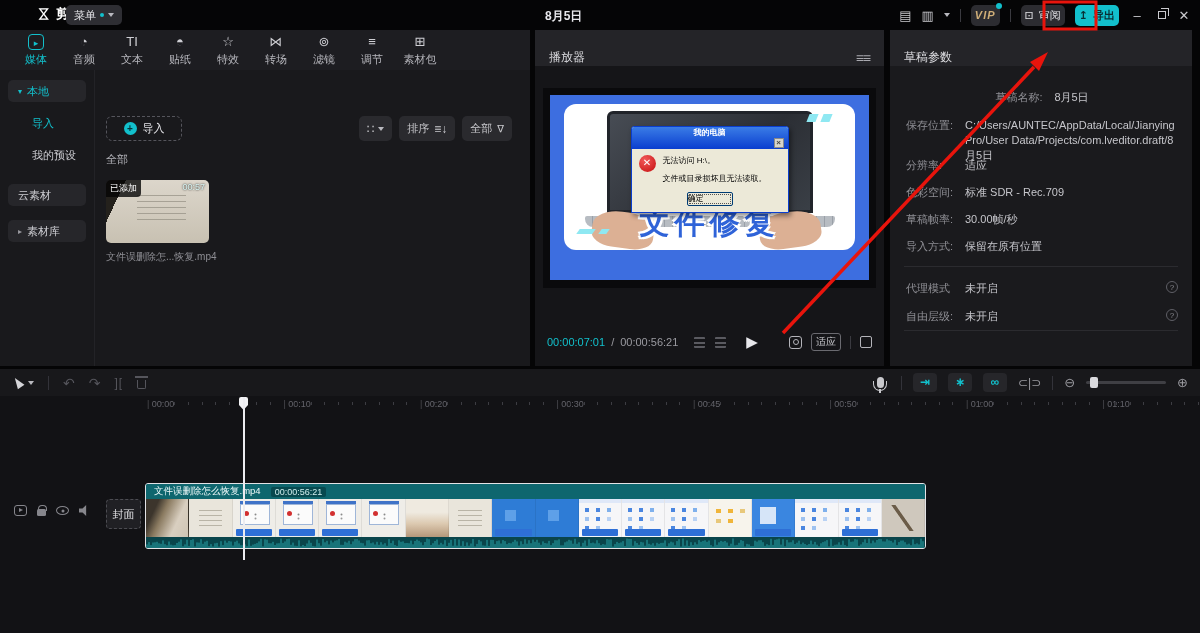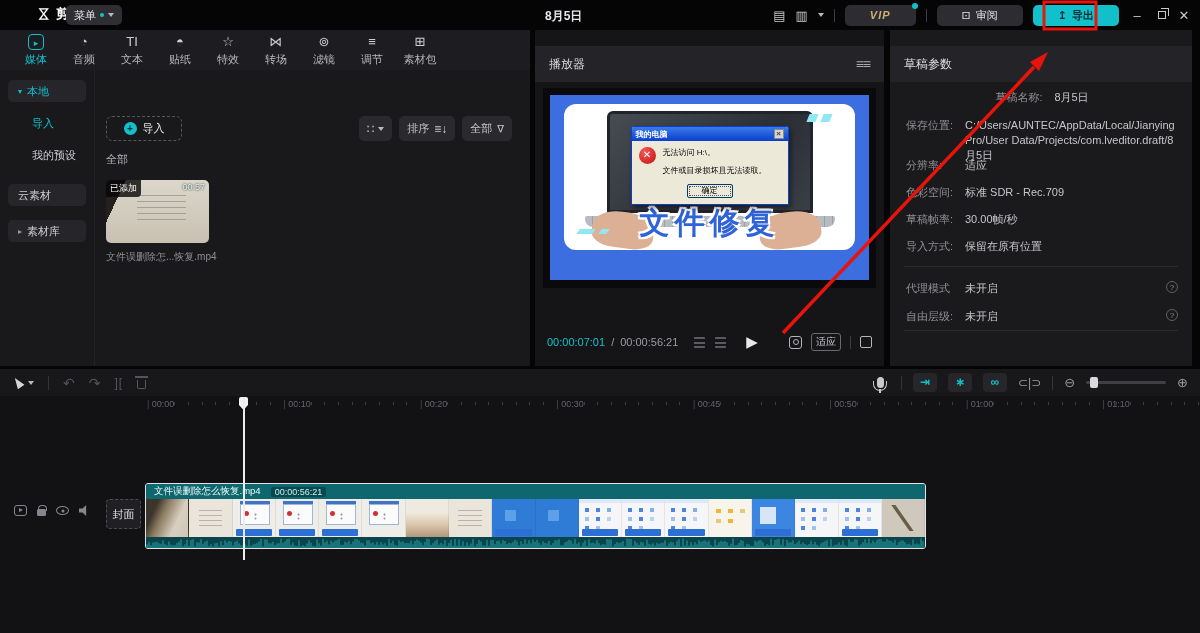--- a/index.html
+++ b/index.html
@@ -13,21 +13,21 @@
   .logo-glyph { display:inline-block; font-size:15px; transform:rotate(90deg); color:#fff; }
   .logo-text { font-size:13px; font-weight:bold; letter-spacing:1px; }
   .menu-btn { position:absolute; left:66px; top:5px; height:20px; padding:0 8px; background:#2e2e33;
     border-radius:5px; display:flex; align-items:center; gap:4px; color:#e6e6ea; font-size:11px; }
   .cyan-dot { width:4px; height:4px; border-radius:50%; background:#12c0cc; }
   .caret { width:0; height:0; border-left:3.5px solid transparent; border-right:3.5px solid transparent; border-top:4px solid #b9b9bf; }
   .doc-title { position:absolute; left:545px; top:8px; color:#e8e8ec; font-size:12px; font-weight:bold; }
   .tb-right { position:absolute; right:8px; top:0; height:30px; display:flex; align-items:center; gap:10px; }
   .tb-icon { color:#c9c9cd; font-size:13px; line-height:1; }
   .tb-divider { width:1px; height:13px; background:#3a3a40; }
-  .pill { height:21px; padding:0 25px; background:#2c2c31; border-radius:5px; display:flex; align-items:center; gap:5px;
+  .pill { height:21px; padding:0 4px; background:#2c2c31; border-radius:5px; display:flex; align-items:center; gap:5px;
     color:#e2e2e6; font-size:11px; position:relative; }
   .vip-text { font-weight:bold; font-style:italic; font-size:11px;
     background:linear-gradient(180deg,#e8cfa0,#9b8precision); color:#cfae78; letter-spacing:1px; }
   .vip-dot { position:absolute; right:-2px; top:-2px; width:6px; height:6px; border-radius:50%; background:#12c0cc; }
   .export-btn { background:#12c0cc; color:#0a2f34; font-weight:bold; }
   .export-btn .pill-icon { color:#0a2f34; }
   .win-btn { color:#c9c9cd; font-size:13px; width:16px; text-align:center; }
   .icon-restore { position:relative; width:8px; height:8px; border:1.2px solid #c9c9cd; margin-left:3px; }
   .icon-restore::before { content:""; position:absolute; left:2px; top:-4px; width:7px; height:7px;
     border-top:1.2px solid #c9c9cd; border-right:1.2px solid #c9c9cd; }
@@ -72,48 +72,48 @@
   .thumb { position:absolute; left:11px; top:110px; width:103px; height:63px; border-radius:5px; overflow:hidden;
     background:linear-gradient(115deg,#24211c 0 15%,rgba(0,0,0,0) 15%),linear-gradient(#dcd6cb,#c8c1b2); }
   .thumb::after { content:""; position:absolute; left:30%; top:24%; width:48%; height:46%;
     background:repeating-linear-gradient(#938e82 0 1px,rgba(0,0,0,0) 1px 6px); opacity:.7; }
   .added-badge { position:absolute; left:0; top:0; background:rgba(5,5,5,.8); color:#fff; font-size:9px;
     padding:2px 4px; border-radius:0 0 4px 0; z-index:2; }
   .thumb-duration { position:absolute; right:4px; top:2px; color:#d9f4f2; font-size:9px; z-index:2; text-shadow:0 0 2px #000; }
   .thumb-name { position:absolute; left:11px; top:180px; width:140px; color:#8d8d93; font-size:10px; white-space:nowrap; }
 
   
-  .panel-header { position:absolute; left:0; top:16px; right:0; height:36px; background:#242428; display:flex;
-    align-items:center; padding:0 14px; color:#dcdce0; font-size:12px; }
+  .panel-header { position:absolute; left:0; top:0; right:0; height:36px; background:#242428; display:flex;
+    align-items:flex-end; padding:0 14px; color:#dcdce0; font-size:12px; }
   .hamburger { margin-left:auto; color:#a9a9af; font-size:14px; letter-spacing:-1px; }
   .video-stage { position:absolute; left:8px; right:8px; top:58px; height:200px; background:#0a0a0c; }
   .video-blue { position:absolute; left:7px; right:7px; top:7px; bottom:8px; background:#3d6ee0; overflow:hidden; }
   .video-card { position:absolute; left:14px; right:14px; top:9px; height:146px; background:#fff; border-radius:12px; }
   .laptop-screen { position:absolute; left:50%; top:7px; transform:translateX(-50%); width:206px; height:102px;
     background:linear-gradient(135deg,#474c54,#2b2e34 60%,#3a3f46); border:3px solid #21242a; border-radius:6px 6px 0 0; }
   .laptop-base { position:absolute; left:50%; top:112px; transform:translateX(-50%); width:250px; height:11px;
     background:repeating-linear-gradient(90deg,#b7bcc2 0 7px,#9aa0a8 7px 8px); border-radius:2px 2px 8px 8px; }
   .hand { position:absolute; width:62px; height:36px; background:#dcb094; border-radius:45% 45% 35% 35%; top:108px; }
   .hand.l { left:28px; transform:rotate(8deg); }
   .hand.r { right:34px; transform:rotate(-8deg); }
   .deco-quote { position:absolute; width:9px; height:8px; background:#8fe8f2; transform:skewX(-22deg); }
   .deco-slash { position:absolute; width:16px; height:5px; background:#8fe8f2; transform:skewX(-35deg); }
   .err-dialog { position:absolute; left:50%; top:22px; transform:translateX(-50%); width:158px; background:#ece9d8;
     border:1px solid #0a3ecf; box-shadow:2px 3px 5px rgba(0,0,0,.45); border-radius:3px 3px 0 0; z-index:3; }
-  .err-title { height:14px; background:linear-gradient(180deg,#3a7ce6,#0a3ecf); border-radius:2px 2px 0 0;
-    display:flex; align-items:center; padding:0 4px; color:#fff; font-size:8px; font-weight:bold; }
+  .err-title { height:22px; background:linear-gradient(180deg,#3a7ce6,#0a3ecf); border-radius:2px 2px 0 0;
+    display:flex; align-items:center; padding:0 4px; color:#fff; font-size:8px; font-weight:bold;flex-direction:column; }
   .err-close { margin-left:auto; width:10px; height:10px; background:#d8d5ca; border:1px solid #8a8a8a;
     color:#444; font-size:8px; line-height:8px; text-align:center; }
   .err-body { display:flex; gap:7px; padding:6px 7px 2px; }
   .err-icon { flex:0 0 17px; width:17px; height:17px; border-radius:50%; background:radial-gradient(circle at 35% 30%,#f25a5a,#c40d0d);
     color:#fff; font-size:10px; font-weight:bold; text-align:center; line-height:16px; }
   .err-lines { font-size:8px; color:#000; line-height:1.5; }
   .err-line2 { margin-top:6px; }
   .err-ok { display:block; margin:5px auto 6px; width:46px; height:14px; background:#ece9d8; border:1px solid #003c74;
-    border-radius:2px; font-size:8px; text-align:center; line-height:12px; color:#000; outline:1px dotted #555; outline-offset:-3px; }
+    border-radius:2px; font-size:8px; text-align:left; line-height:12px; color:#000; outline:1px dotted #555; outline-offset:-3px; }
   .video-caption-title { position:absolute; left:0; right:0; bottom:6px; text-align:center; font-size:30px; font-weight:bold;
     color:#2f63d8; letter-spacing:5px;
     text-shadow:-2px -2px 0 #fff,2px -2px 0 #fff,-2px 2px 0 #fff,2px 2px 0 #fff,0 2px 0 #fff,0 -2px 0 #fff; }
   .video-caption-sub { position:absolute; left:0; right:0; bottom:4px; text-align:center; font-size:8px; color:#fff;
     text-shadow:0 0 2px #000,1px 1px 0 #000; z-index:4; }
   .player-controls { position:absolute; left:12px; right:12px; top:300px; height:24px; display:flex; align-items:center; gap:6px; }
   .time-cur { color:#12c0cc; font-size:11px; }
   .time-sep,.time-total { color:#9a9aa0; font-size:11px; }
   .bars-icon { width:11px; height:11px; margin-left:10px;
     background:repeating-linear-gradient(#5a5a60 0 2px,rgba(0,0,0,0) 2px 4.5px); border-radius:1px; }

